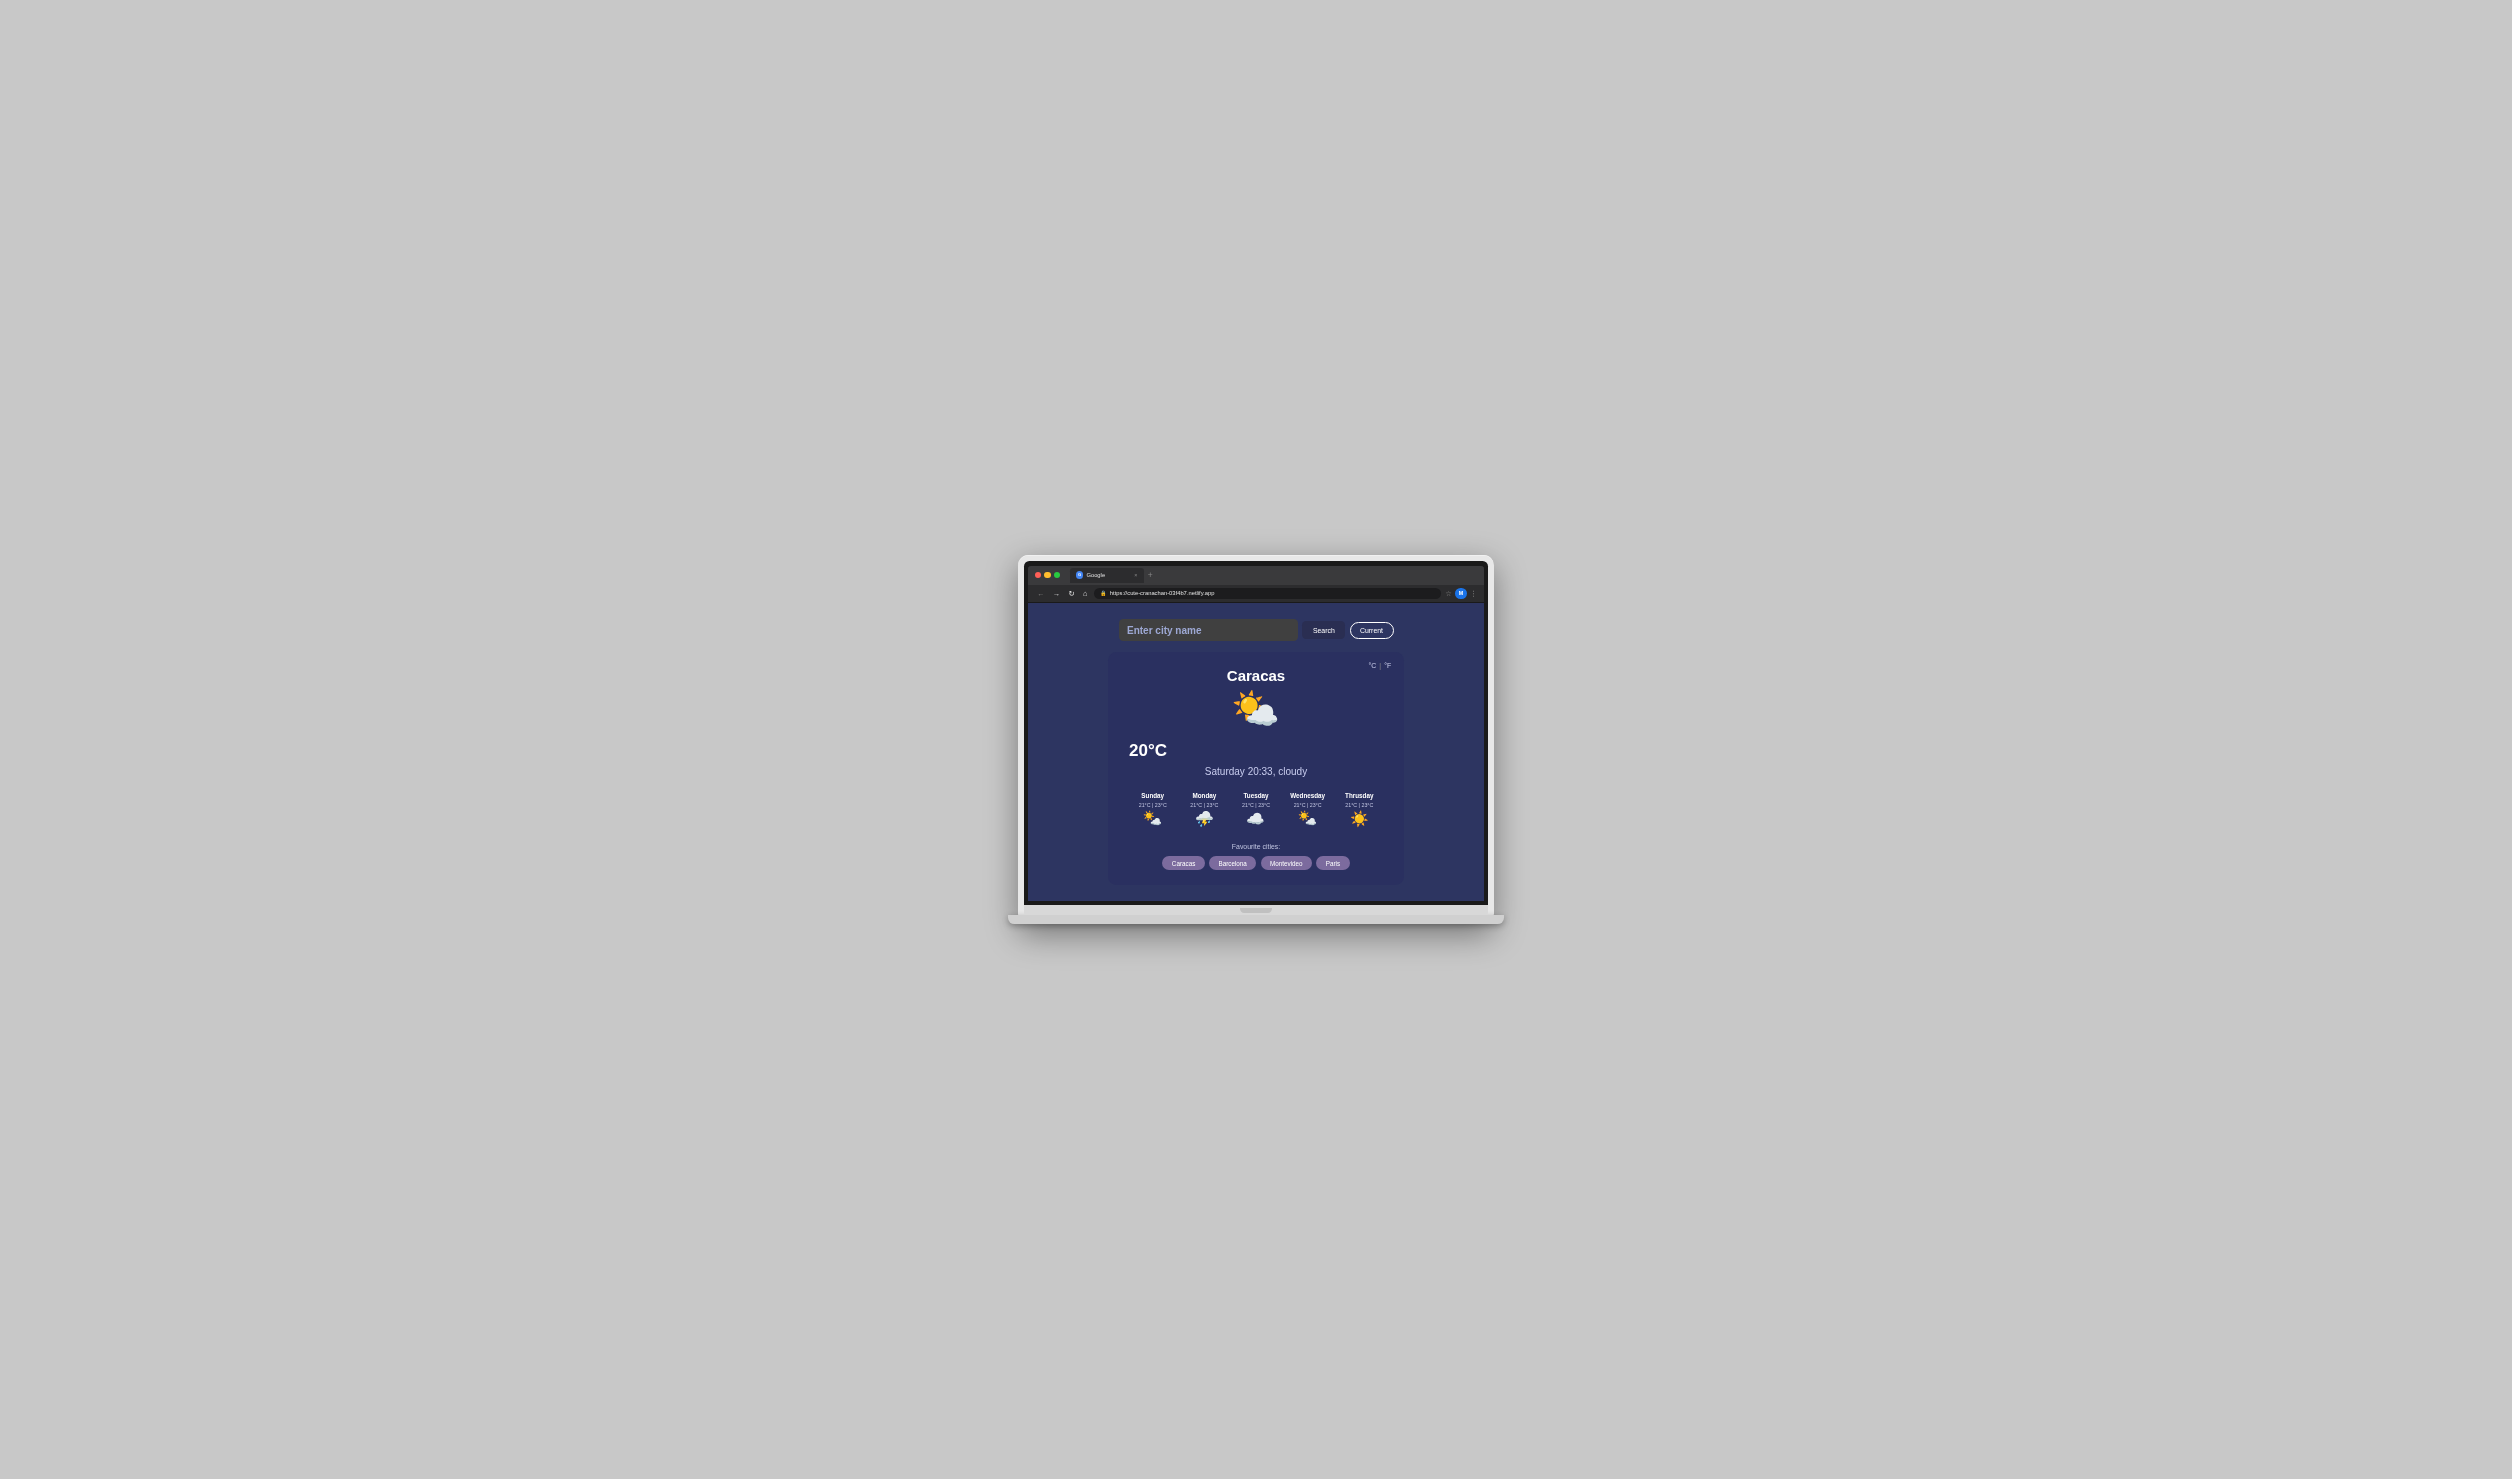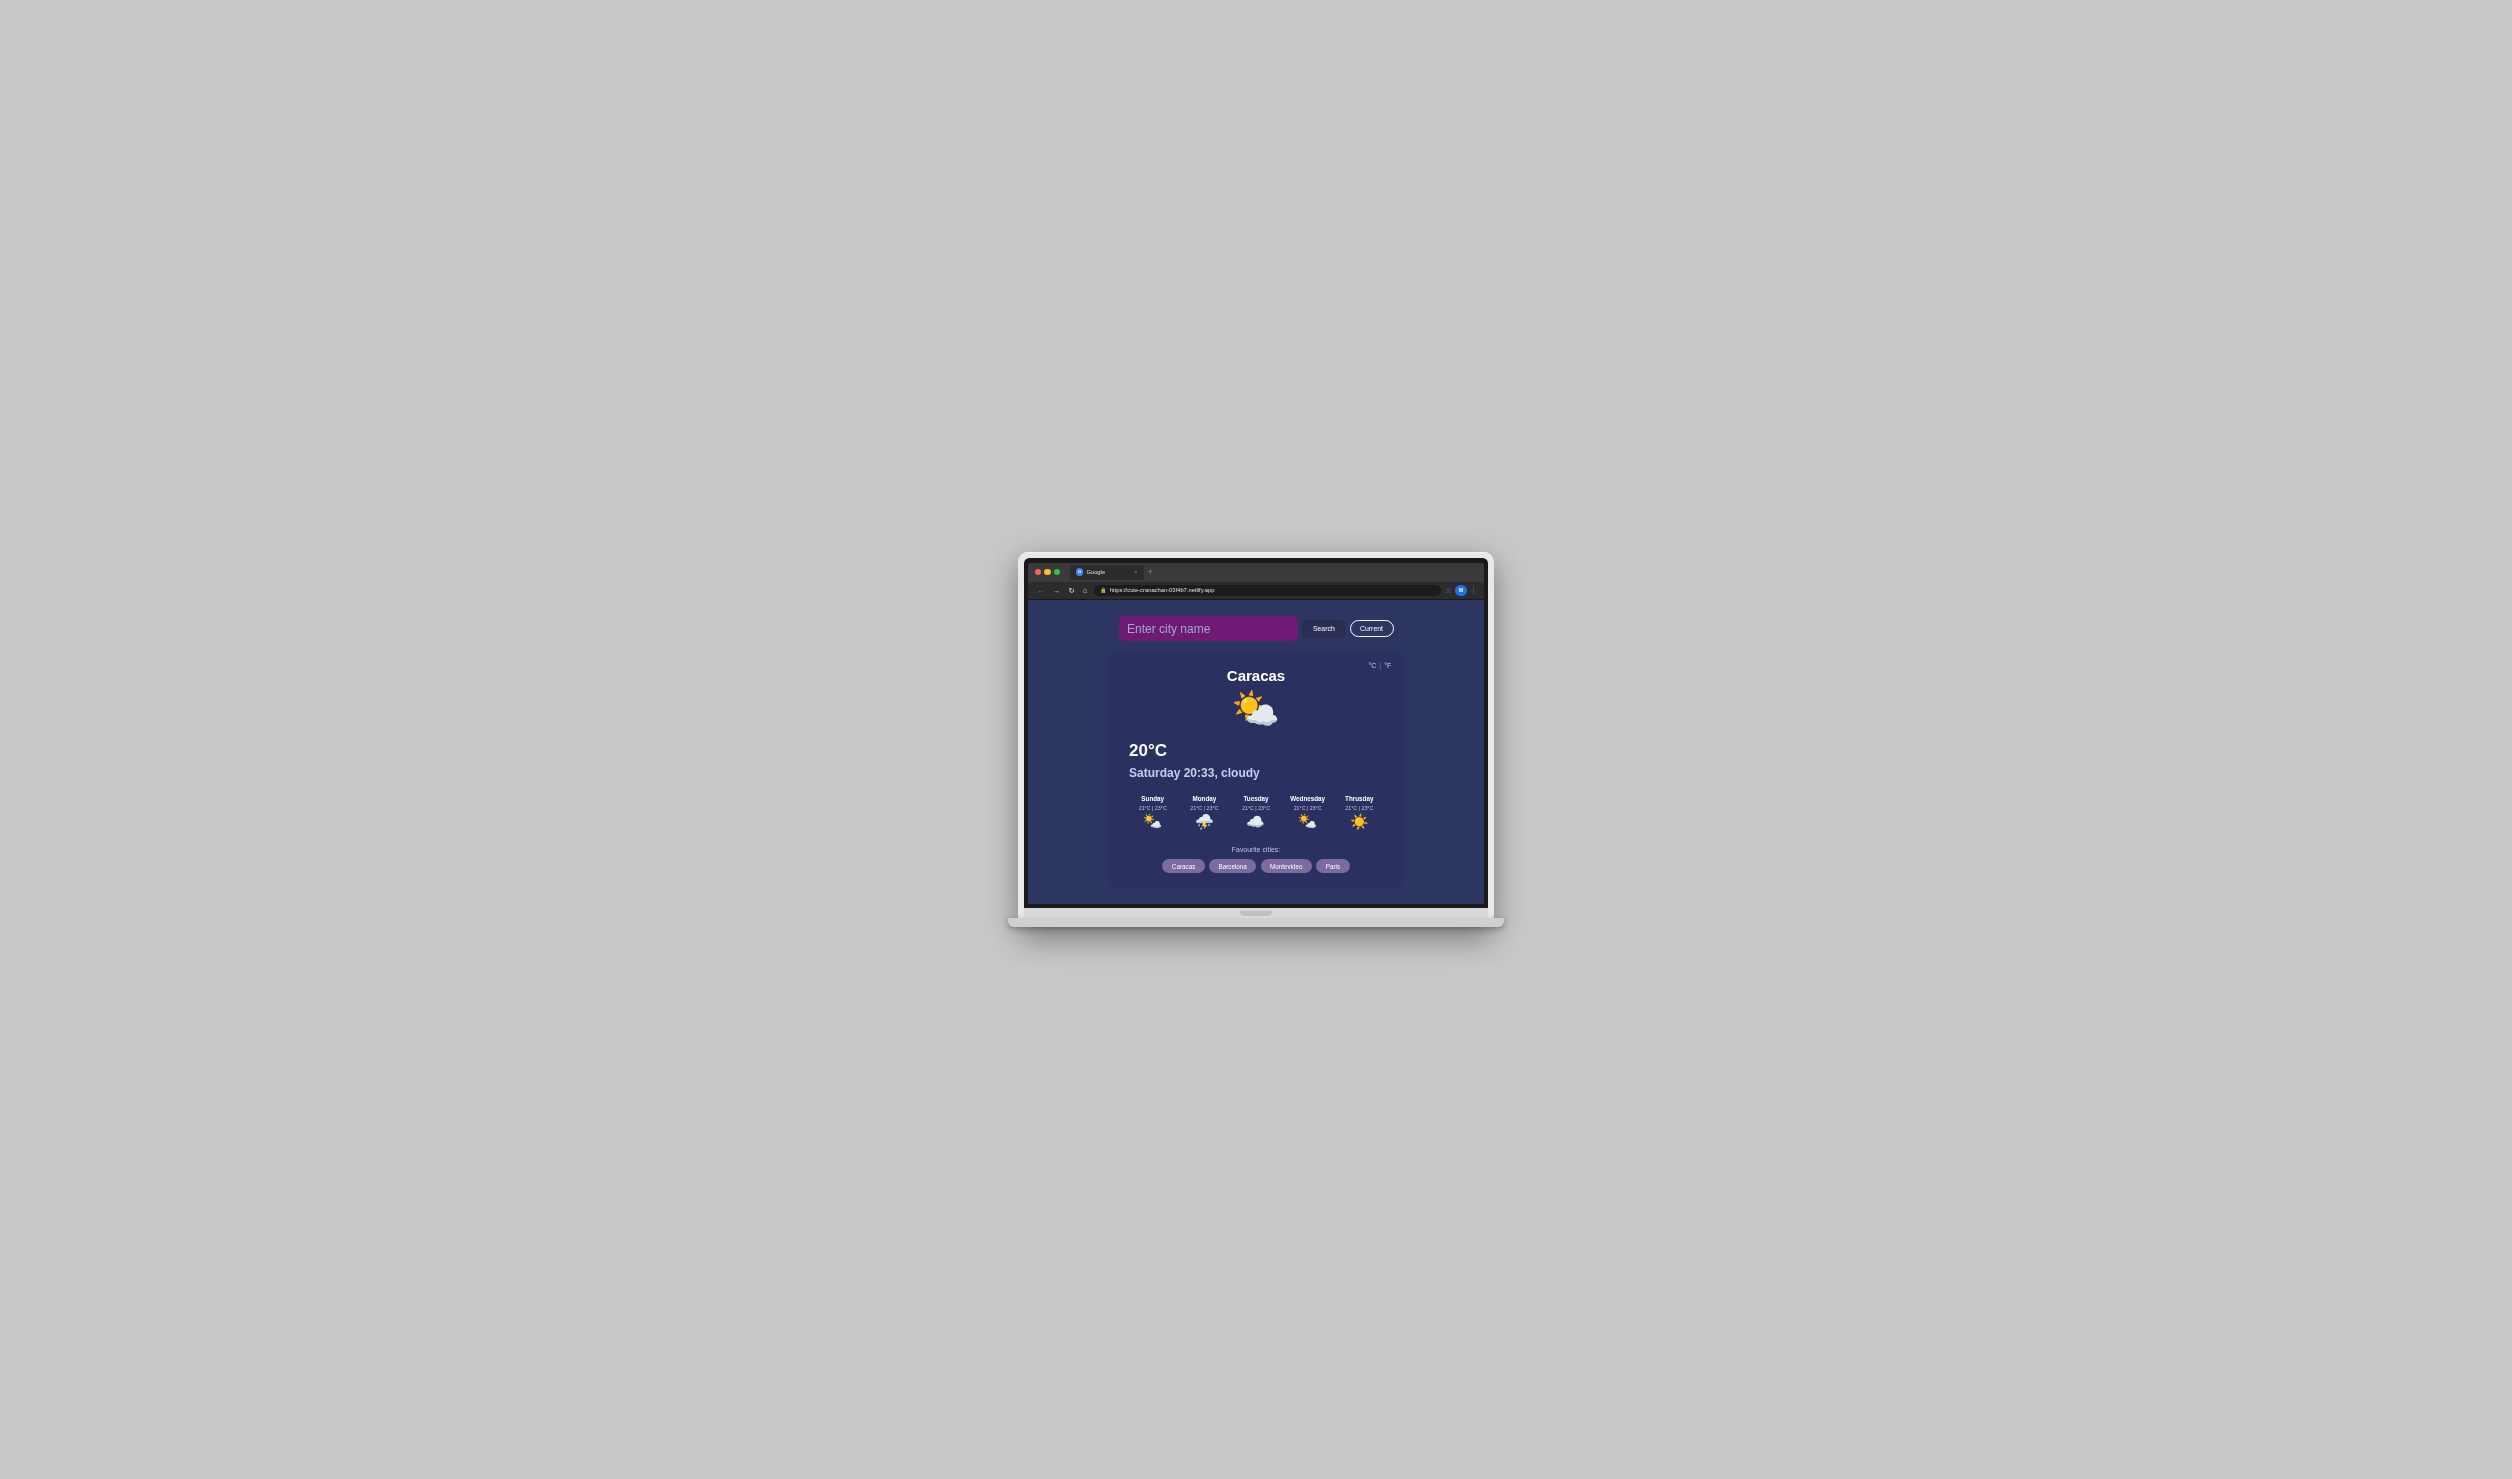--- a/index.html
+++ b/index.html
@@ -178,27 +178,28 @@
     .search-bar {
       display: flex;
       gap: 4.2px;
       align-items: center;
       width: 100%;
       max-width: 275px;
     }
 
     .city-input {
       flex: 1;
-      background: #701a75;
+      background: #404040;
       border: none;
       border-radius: 4.2px;
       padding: 5.3px 8.5px;
       color: #9da8d4;
-      font-size: 12px;
+      font-size: 10px;
       outline: none;
+      font-weight: bold;
     }
 
     .city-input::placeholder {
       color: #9da8d4;
     }
 
     .search-btn {
       background: #2a2e52;
       color: white;
       border: none;
@@ -283,24 +284,25 @@
     }
 
     .temperature {
       font-size: 17px;
       font-weight: 700;
       color: white;
       margin-bottom: 4.2px;
     }
 
     .weather-desc {
-      font-size: 12px;
+      text-align: center;
+      font-size: 10px;
       color: #c8ccee;
       margin-bottom: 15px;
-      font-weight: 700;
+      font-weight: 400;
     }
 
     .forecast-grid {
       display: flex;
       justify-content: space-between;
       gap: 4.2px;
       margin-bottom: 15px;
     }
 
     .forecast-day {

